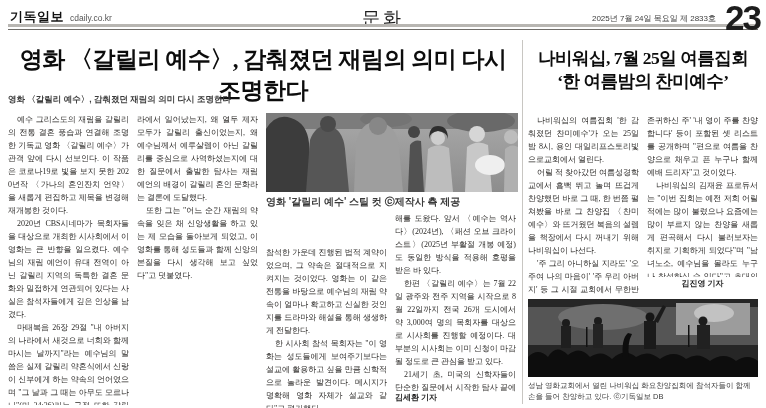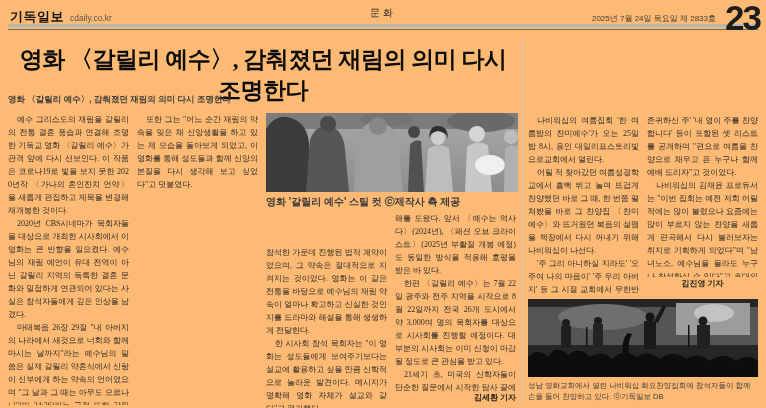--- a/index.html
+++ b/index.html
@@ -1,41 +1,41 @@
 <!DOCTYPE html>
 <html><head>
 <meta charset="utf-8">
 <style>
   html,body{margin:0;padding:0;}
   body{
     width:766px;height:408px;overflow:hidden;
     background:#edece9;
     font-family:"Liberation Serif","DejaVu Serif",serif;
   }
-  .page{position:relative;width:766px;height:408px;background:#fdba74;}
+  .page{position:relative;width:766px;height:408px;background:#ffffff;}
 
   
   .hdr-brand{position:absolute;left:10px;top:8px;font-family:"Liberation Sans","DejaVu Sans",sans-serif;font-weight:bold;font-size:13px;color:#111;letter-spacing:0.5px;}
   .hdr-url{font-size:8.5px;color:#555;font-weight:normal;margin-left:6px;letter-spacing:0;}
-  .hdr-section{position:absolute;left:0;right:0;top:6px;text-align:center;font-size:10px;color:#1d1d1d;letter-spacing:3px;font-family:"Liberation Sans","DejaVu Sans",sans-serif;}
+  .hdr-section{position:absolute;left:0;right:0;top:6px;text-align:center;font-size:18px;color:#1d1d1d;letter-spacing:3px;font-family:"Liberation Sans","DejaVu Sans",sans-serif;}
   .hdr-date{position:absolute;right:50px;top:13px;font-size:8px;color:#3d3d3d;font-family:"Liberation Sans","DejaVu Sans",sans-serif;}
   .hdr-page{position:absolute;right:6px;top:-2px;font-size:35px;font-weight:bold;color:#1d1d1d;font-family:"Liberation Sans","DejaVu Sans",sans-serif;letter-spacing:-2px;z-index:2;}
   .hdr-rule{position:absolute;left:8px;right:8px;top:24px;height:2px;border-top:3px solid #b8b6b2;border-bottom:1px solid #6f6d69;z-index:1;}
 
   
   .headline{position:absolute;left:8px;top:44px;width:510px;text-align:center;font-size:23px;font-weight:bold;color:#0c0c0c;letter-spacing:-0.5px;}
   .subhead{position:absolute;left:8px;top:94px;width:510px;font-size:8.5px;font-weight:bold;color:#3b3b3b;font-family:"Liberation Sans","DejaVu Sans",sans-serif;}
   .col{position:absolute;width:121px;font-size:8px;line-height:13px;color:#2d2b29;text-align:justify;word-break:break-all;overflow:hidden;}
   .col p{margin:0;text-indent:9px;}
   .col p.cont{text-indent:0;}
   #col1{left:8px;top:113px;height:292px;}
   #col2{left:137px;top:113px;height:292px;}
   #col3{left:266px;top:212px;height:193px;margin-top:34px;}
   #col4{left:395px;top:212px;height:180px;}
-  .byline-left{position:absolute;left:395px;top:392px;width:121px;text-align:right;font-weight:bold;font-size:8px;color:#1e1e1e;}
+  .byline-left{position:absolute;left:395px;top:392px;width:121px;font-weight:bold;font-size:8px;color:#1e1e1e;}
 
   .photo1{position:absolute;left:266px;top:113px;width:252px;height:79px;background:#9a9a9a;overflow:hidden;}
   .photo1 svg{display:block;width:100%;height:100%;}
   .cap1{position:absolute;left:266px;top:195px;width:252px;font-size:10px;font-weight:bold;color:#3a3a3a;font-family:"Liberation Sans","DejaVu Sans",sans-serif;}
 
   
   .vdiv{position:absolute;left:522px;top:40px;height:364px;width:1px;background:#c8c6c2;}
 
   
   .r-headline{position:absolute;left:528px;top:47px;width:230px;text-align:center;font-size:17.5px;font-weight:bold;line-height:23px;color:#0c0c0c;letter-spacing:-0.5px;}
@@ -61,20 +61,21 @@
   <div class="headline">영화 〈갈릴리 예수〉, 감춰졌던 재림의 의미 다시 조명한다</div>
   <div class="subhead">영화 〈갈릴리 예수〉, 감춰졌던 재림의 의미 다시 조명한다</div>
 
   <div class="col" id="col1">
     <p>예수 그리스도의 재림을 갈릴리의 전통 결혼 풍습과 연결해 조명한 기독교 영화 〈갈릴리 예수〉가 관객 앞에 다시 선보인다. 이 작품은 코로나19로 빛을 보지 못한 2020년작 〈가나의 혼인잔치 언약〉을 새롭게 편집하고 제목을 변경해 재개봉한 것이다.</p>
     <p>2020년 CBS시네마가 목회자들을 대상으로 개최한 시사회에서 이 영화는 큰 반향을 일으켰다. 예수님의 재림 예언이 유대 전역이 아닌 갈릴리 지역의 독특한 결혼 문화와 밀접하게 연관되어 있다는 사실은 참석자들에게 깊은 인상을 남겼다.</p>
     <p>마태복음 26장 29절 "내 아버지의 나라에서 새것으로 너희와 함께 마시는 날까지"라는 예수님의 말씀은 실제 갈릴리 약혼식에서 신랑이 신부에게 하는 약속의 언어였으며 "그 날과 그 때는 아무도 모르나니"(마 24:36)라는 구절 또한 갈릴리 결혼 풍습을 이해할 때 그 의미가 더욱 분명해진다.</p>
 
   </div>
   <div class="col" id="col2">
+    <p class="cont">라에서 일어났는지, 왜 열두 제자 모두가 갈릴리 출신이었는지, 왜 예수님께서 예루살렘이 아닌 갈릴리를 중심으로 사역하셨는지에 대한 질문에서 출발한 탐사는 재림 예언의 배경이 갈릴리 혼인 문화라는 결론에 도달했다.</p>
     <p>또한 그는 "어느 순간 재림의 약속을 잊은 채 신앙생활을 하고 있는 제 모습을 돌아보게 되었고, 이 영화를 통해 성도들과 함께 신앙의 본질을 다시 생각해 보고 싶었다"고 덧붙였다.</p>
 
   </div>
 
   <div class="photo1">
     <svg viewBox="0 0 252 79" preserveAspectRatio="none">
       <defs>
         <linearGradient id="g1" x1="0" y1="0" x2="0" y2="1">
           <stop offset="0" stop-color="#a9a9a9"></stop>
             <stop offset="1" stop-color="#8d8d8d"></stop>
@@ -110,23 +111,27 @@
   </div>
   <div class="col" id="col4">
     <p class="cont">해를 도왔다. 앞서 〈예수는 역사다〉(2024년), 〈패션 오브 크라이스트〉(2025년 부활절 개봉 예정)도 동일한 방식을 적용해 호평을 받은 바 있다.</p>
     <p>한편 〈갈릴리 예수〉는 7월 22일 광주와 전주 지역을 시작으로 8월 22일까지 전국 26개 도시에서 약 3,000여 명의 목회자를 대상으로 시사회를 진행할 예정이다. 대부분의 시사회는 이미 신청이 마감될 정도로 큰 관심을 받고 있다.</p>
     <p>21세기 초, 미국의 신학자들이 단순한 질문에서 시작한 탐사 끝에 발견한 갈릴리 혼인 풍습과 예수님의 재림 사이의 놀라운 연결 고리. 〈갈릴리 예수〉는 그 진실을 드라마틱한 구성으로 풀어내며, 관객들에게 신앙의 본질을 돌아보게 하는 계기를 제공하고 있다</p>
   </div>
   <div class="byline-left">김세환 기자</div>
 
   <div class="vdiv"></div>
 
+  <div class="r-headline">
+    <div>나비워십, 7월 25일 여름집회</div>
+    <div>‘한 여름밤의 찬미예수’</div>
+  </div>
 
   <div class="col" id="colA">
-    <p>나비워십의 여름집회 '한 여름밤의 찬미예수'가 오는 25일 밤 8시, 용인 대일리프스토리빛으로교회에서 열린다.</p>
+    <p>나비워십의 여름집회 '한 감춰졌던 찬미예수'가 오는 25일 밤 8시, 용인 대일리프스토리빛으로교회에서 열린다.</p>
     <p>어릴 적 찾아갔던 여름성경학교에서 흠뻑 뛰고 놀며 뜨겁게 찬양했던 바로 그 때, 한 번쯤 펼쳐봤을 바로 그 찬양집 〈찬미예수〉와 뜨거웠던 복음의 설렘을 책장에서 다시 꺼내기 위해 나비워십이 나선다.</p>
     <p>'주 그리 아니하실 지라도' '오 주여 나의 마음이' '주 우리 아버지' 등 그 시절 교회에서 무한반복 메들리로 불렸던 곡들을 더 세련된 편곡에 그때의 열정으로 부르는 시간으로 만들어 질 예정이다.</p>
 
   </div>
   <div class="col" id="colB">
     <p class="cont">존귀하신 주' '내 영이 주를 찬양합니다' 등이 포함된 셋 리스트를 공개하며 "편으로 여름을 찬양으로 채우고 픈 누구나 함께 예배 드리자"고 것이었다.</p>
     <p>나비워십의 김재윤 프로듀서는 "이번 집회는 예전 저희 어릴 적에는 많이 불렸으나 요즘에는 많이 부르지 않는 찬양을 새롭게 편곡해서 다시 불러보자는 취지로 기획하게 되었다"며 "남녀노소, 예수님을 몰라도 누구나 참석하실 수 있다"고 초대의 말을 더했다.</p>
 
   </div>
   <div class="byline-right">김진영 기자</div>

